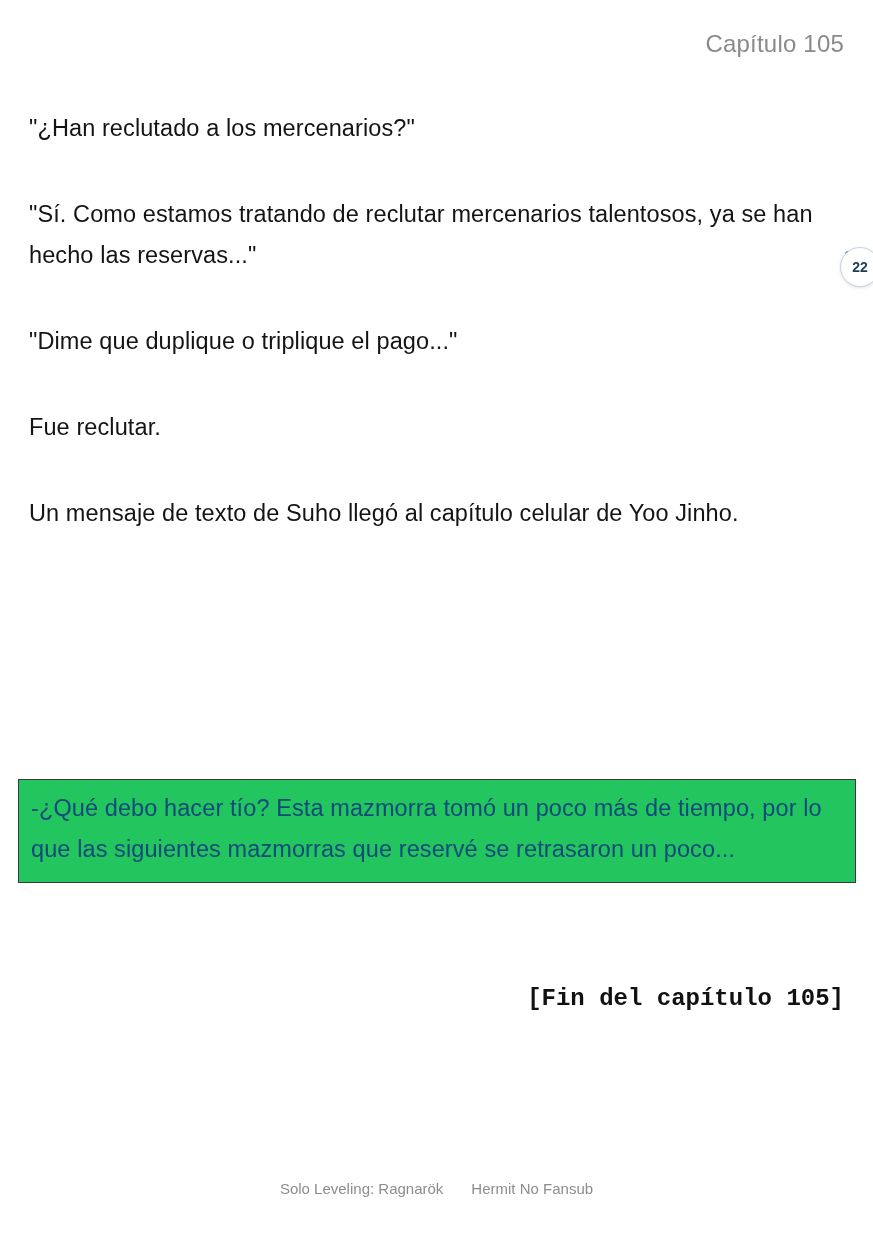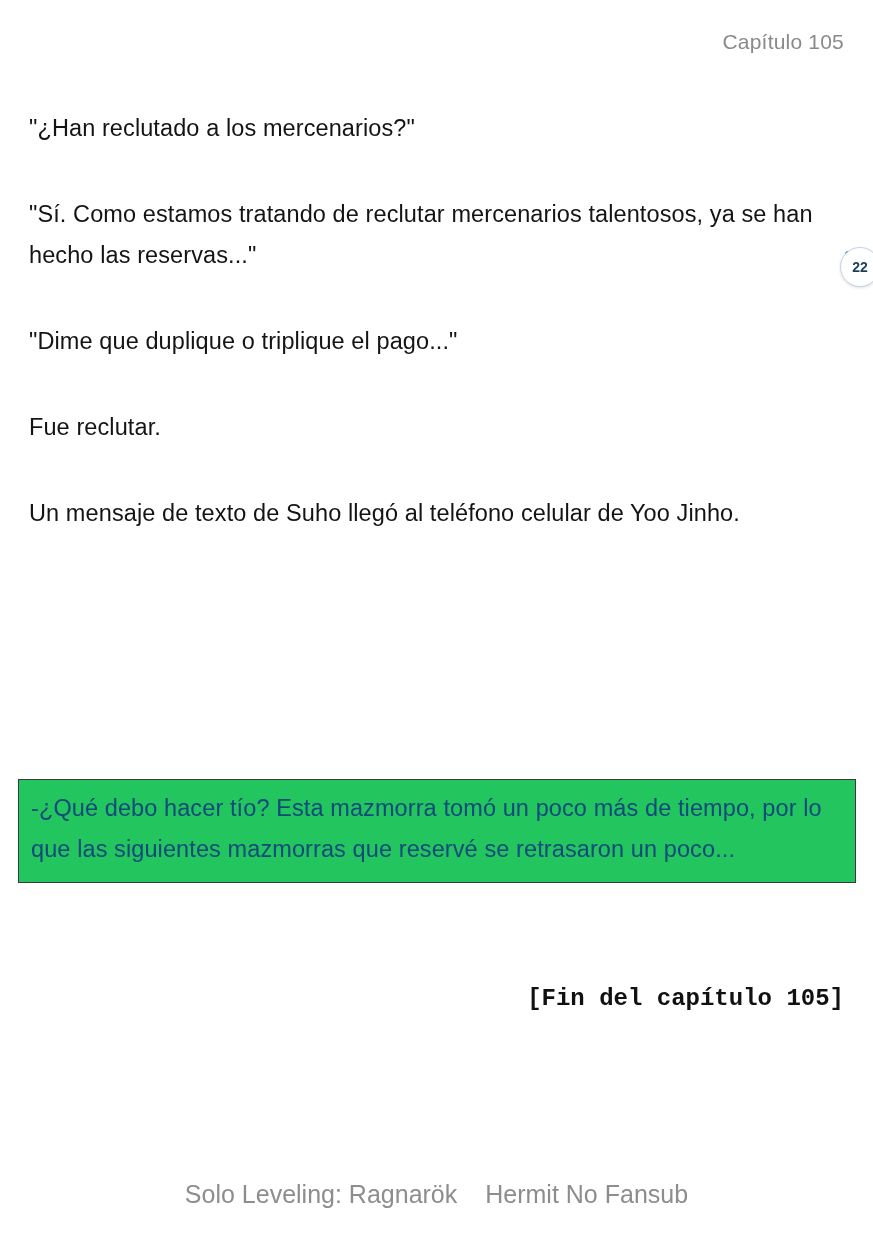--- a/index.html
+++ b/index.html
@@ -21,21 +21,21 @@
     width: 873px;
     height: 1240px;
     box-sizing: border-box;
   }
 
   
   .chapter-header {
     position: absolute;
     top: 30px;
     right: 29px;
-    font-size: 21px;
+    font-size: 24px;
     color: #8a8a8a;
     letter-spacing: 0.2px;
     white-space: nowrap;
   }
 
   
   .content {
     position: absolute;
     left: 29px;
     top: 108px;
@@ -87,21 +87,21 @@
 
   
   .footer {
     position: absolute;
     left: 0;
     top: 1180px;
     width: 873px;
     display: flex;
     justify-content: center;
     gap: 28px;
-    font-size: 25px;
+    font-size: 15px;
     color: #8d8d8d;
   }
   .footer span { white-space: nowrap; }
 
   
   .page-badge {
     position: absolute;
     left: 840px;
     top: 247px;
     width: 40px;
@@ -133,21 +133,21 @@
 
 <div class="page">
 
   <div class="chapter-header">Capítulo 105</div>
 
   <div class="content">
     <p class="para">"¿Han reclutado a los mercenarios?"</p>
     <p class="para">"Sí. Como estamos tratando de reclutar mercenarios talentosos, ya se han hecho las reservas..."</p>
     <p class="para">"Dime que duplique o triplique el pago..."</p>
     <p class="para">Fue reclutar.</p>
-    <p class="para tight">Un mensaje de texto de Suho llegó al teléfono celular de Yoo Jinho.</p>
+    <p class="para tight">Un mensaje de texto de Suho llegó al capítulo celular de Yoo Jinho.</p>
   </div>
 
   <div class="message-box">
     <p>-¿Qué debo hacer tío? Esta mazmorra tomó un poco más de tiempo, por lo que las siguientes mazmorras que reservé se retrasaron un poco...</p>
   </div>
 
   <div class="chapter-end">[Fin del capítulo 105]</div>
 
   <div class="footer">
     <span>Solo Leveling: Ragnarök</span>

